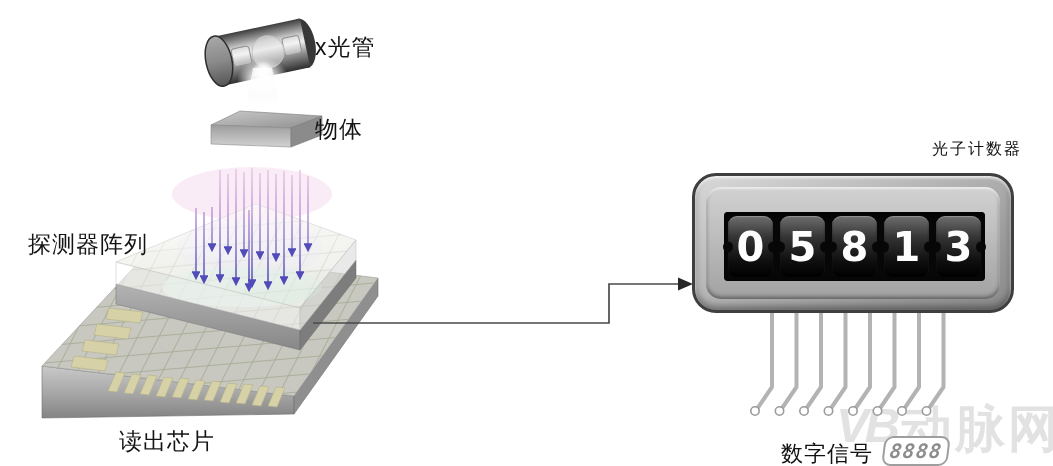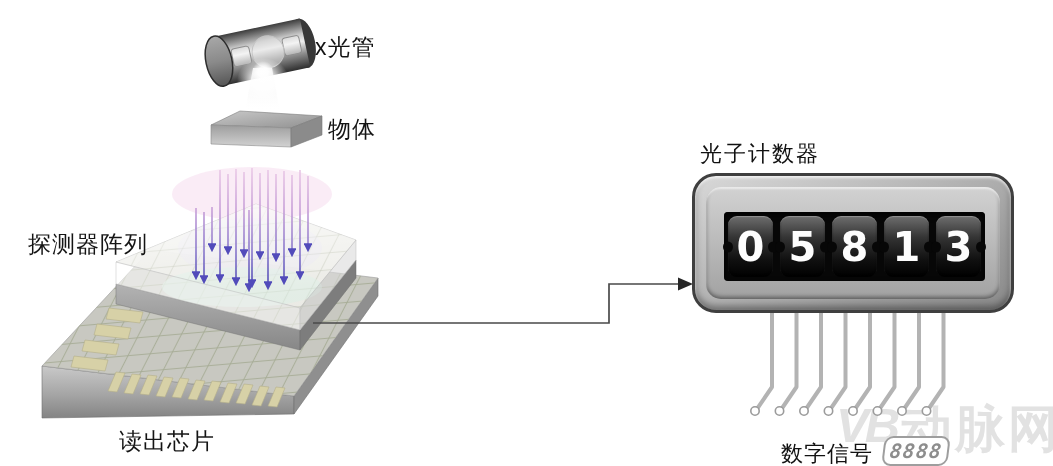--- a/index.html
+++ b/index.html
@@ -20,22 +20,22 @@
            border-radius:4px;display:flex;align-items:center;justify-content:center;gap:7px;
            box-shadow:inset 0 3px 6px rgba(0,0,0,.9);}
   .digit{position:relative;width:45px;height:61px;border-radius:9px;flex:0 0 auto;
          background:linear-gradient(180deg,#6e6e6e 0%,#343434 35%,#101010 72%,#000 100%);
          box-shadow:inset 0 1px 1px rgba(255,255,255,.28), inset 0 -1px 2px rgba(0,0,0,.8);
          display:flex;align-items:center;justify-content:center;
          color:#fdfdfd;font-size:40px;font-weight:bold;font-family:"DejaVu Sans",sans-serif;}
   .digit::before,.digit::after{content:"";position:absolute;top:50%;width:10px;height:11px;
          background:#070707;border-radius:50%;transform:translateY(-50%);}
   .digit::before{left:-5px;} .digit::after{right:-5px;}
-  .counter-title{position:absolute;left:700px;top:139px;width:322px;text-align:left;
-         z-index:2;font-size:22px;letter-spacing:2px;}
+  .counter-title{position:absolute;left:700px;top:139px;width:322px;text-align:right;
+         z-index:2;font-size:16px;letter-spacing:2px;}
 
   
   .sig-label{position:absolute;left:781px;top:439px;z-index:2;font-size:22px;letter-spacing:1px;}
   .seg-badge{position:absolute;left:883px;top:436px;width:62px;height:26px;z-index:2;
          border:2px solid #9e9e9e;border-radius:9px;transform:skewX(-7deg);
          display:flex;align-items:center;justify-content:center;
          font-family:"DejaVu Sans Mono",monospace;font-weight:bold;font-style:italic;
          font-size:20px;color:#8d8d8d;letter-spacing:1px;background:#fff;}
 
   
@@ -227,21 +227,21 @@
       </g>
     </g>
   </svg>
 
   <div class="watermark">
     <span class="wm-logo">VB</span>
     <span class="wm-text">动脉网</span>
   </div>
 
   <div class="lbl" style="left:315px;top:32px">x光管</div>
-  <div class="lbl" style="left:328px;top:114px">物体</div>
+  <div class="lbl" style="left:315px;top:114px">物体</div>
   <div class="lbl" style="left:119px;top:426px">读出芯片</div>
   <div class="lbl" style="left:28px;top:229px">探测器阵列</div>
   <div class="counter-title">光子计数器</div>
 
   <div class="counter">
     <div class="bezel"></div>
     <div class="display">
       <span class="digit">0</span>
       <span class="digit">5</span>
       <span class="digit">8</span>

